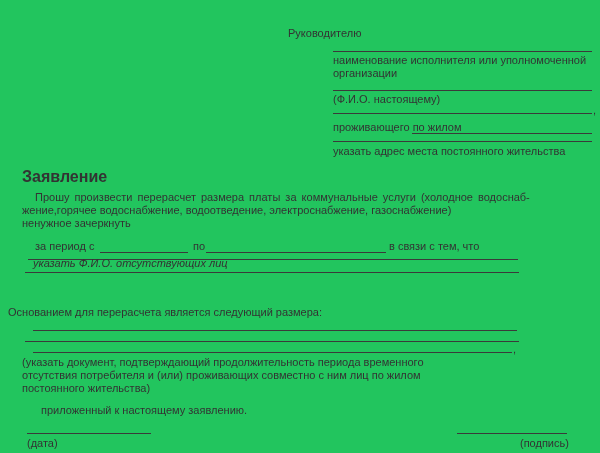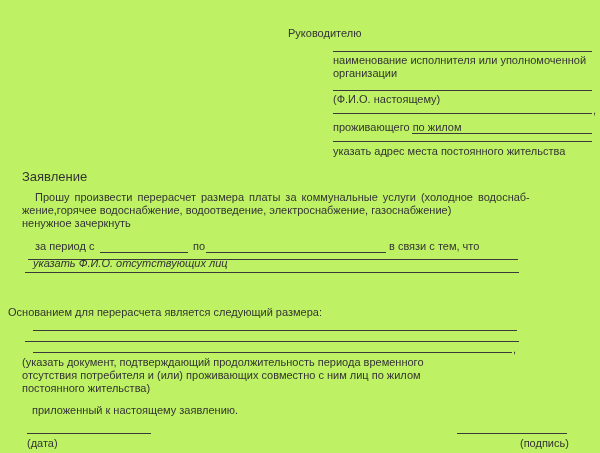--- a/index.html
+++ b/index.html
@@ -1,24 +1,24 @@
 <!DOCTYPE html>
 <html><head>
 <meta charset="utf-8">
 <style>
   html,body{margin:0;padding:0;background:#ffffff;}
   .page{
-    position:relative;width:600px;height:453px;background:#bef264;overflow:hidden;
+    position:relative;width:600px;height:453px;background:#22c55e;overflow:hidden;
     font-family:"Liberation Sans", sans-serif;font-size:11px;line-height:13px;color:#333333;
   }
   .abs{position:absolute;white-space:nowrap;}
   .col{position:absolute;text-align:left;}
   .rule{position:absolute;height:0;border-top:1px solid #3a3a3a;}
   .blank{position:absolute;height:12px;border-bottom:1px solid #3a3a3a;}
-  .bold{font-weight:normal;font-size:13px;}
+  .bold{font-weight:bold;font-size:16px;}
 </style>
 </head>
 <body>
 
 <div class="page">
 
   <div class="abs" style="left:288px;top:27px;">Руководителю</div>
 
   <div class="rule" style="left:333px;top:51px;width:259px;"></div>
   <div class="col" style="left:333px;top:54px;width:259px;">наименование исполнителя или уполномоченной</div>
@@ -55,21 +55,21 @@
   <div class="abs" style="left:8px;top:306px;">Основанием для перерасчета является следующий размера:</div>
   <div class="rule" style="left:33px;top:330px;width:484px;"></div>
   <div class="rule" style="left:25px;top:341px;width:494px;"></div>
   <div class="rule" style="left:33px;top:352px;width:479px;"></div>
   <div class="abs" style="left:513px;top:343px;">,</div>
 
   <div class="col" style="left:22px;top:356px;width:502px;">(указать документ, подтверждающий продолжительность периода временного</div>
   <div class="col" style="left:22px;top:369px;width:502px;">отсутствия потребителя и (или) проживающих совместно с ним лиц по жилом</div>
   <div class="col" style="left:22px;top:382px;width:502px;">постоянного жительства)</div>
 
-  <div class="abs" style="left:23px;top:404px;padding-left:9px;">приложенный к настоящему заявлению.</div>
+  <div class="abs" style="left:32px;top:404px;padding-left:9px;">приложенный к настоящему заявлению.</div>
 
   <div class="rule" style="left:27px;top:433px;width:124px;"></div>
   <div class="col" style="left:27px;top:437px;width:124px;">(дата)</div>
 
   <div class="rule" style="left:457px;top:433px;width:110px;"></div>
   <div class="abs" style="left:520px;top:437px;">(подпись)</div>
 
 </div>
 
 </body></html>

